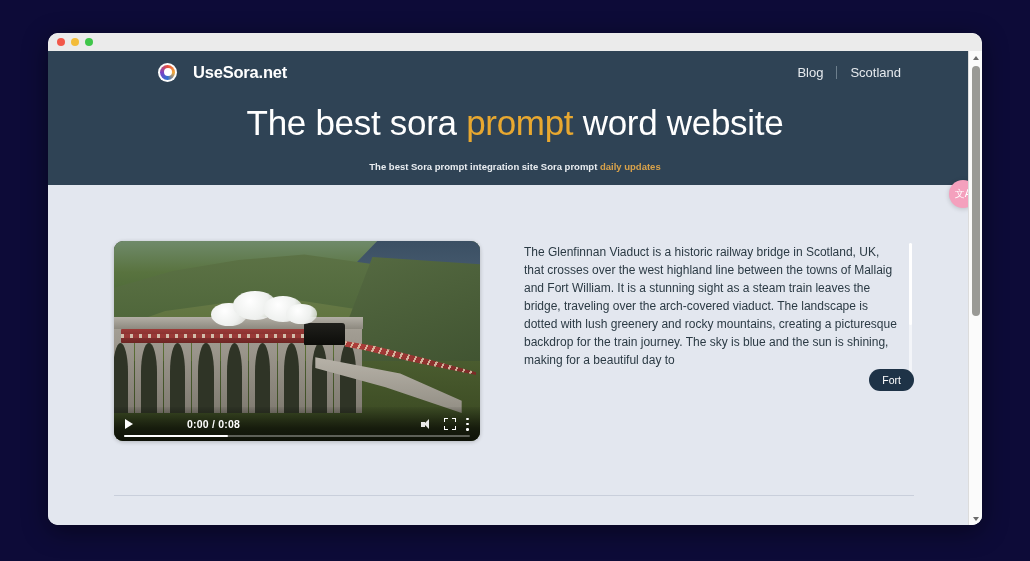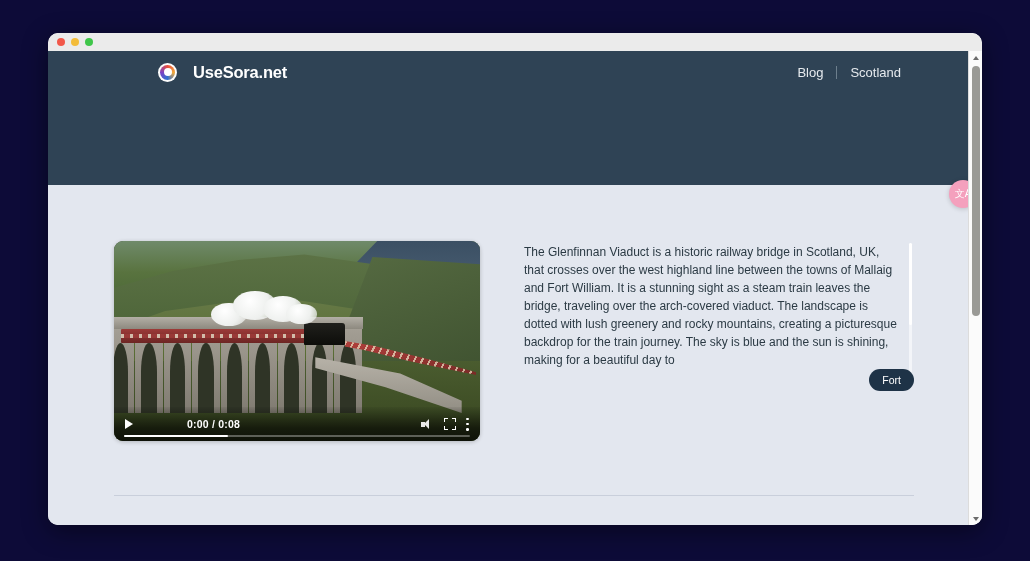--- a/index.html
+++ b/index.html
@@ -455,20 +455,24 @@
           <span class="brand-logo"></span>
           <span class="brand-name">UseSora.net</span>
         </div>
         <div class="nav-links">
           <span class="nav-link">Blog</span>
           <span class="nav-divider"></span>
           <span class="nav-link">Scotland</span>
         </div>
       </div>
 
+      <div class="hero">
+        <h1 class="hero-title"><span>The best sora </span><span class="accent">prompt</span><span> word website</span></h1>
+        <div class="hero-sub"><span>The best Sora prompt integration site Sora prompt </span><span class="accent">daily updates</span></div>
+      </div>
 
     </div>
 
     <div class="translate-fab">
       <span>文A</span>
     </div>
 
     <div class="content">
 
       <div class="video-card">

